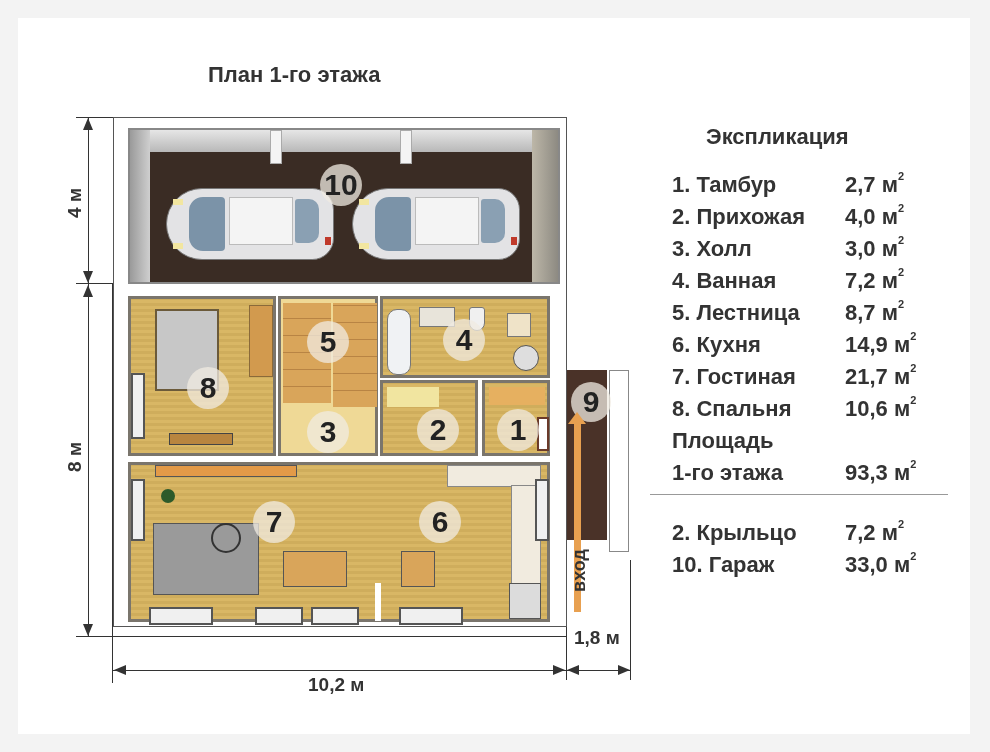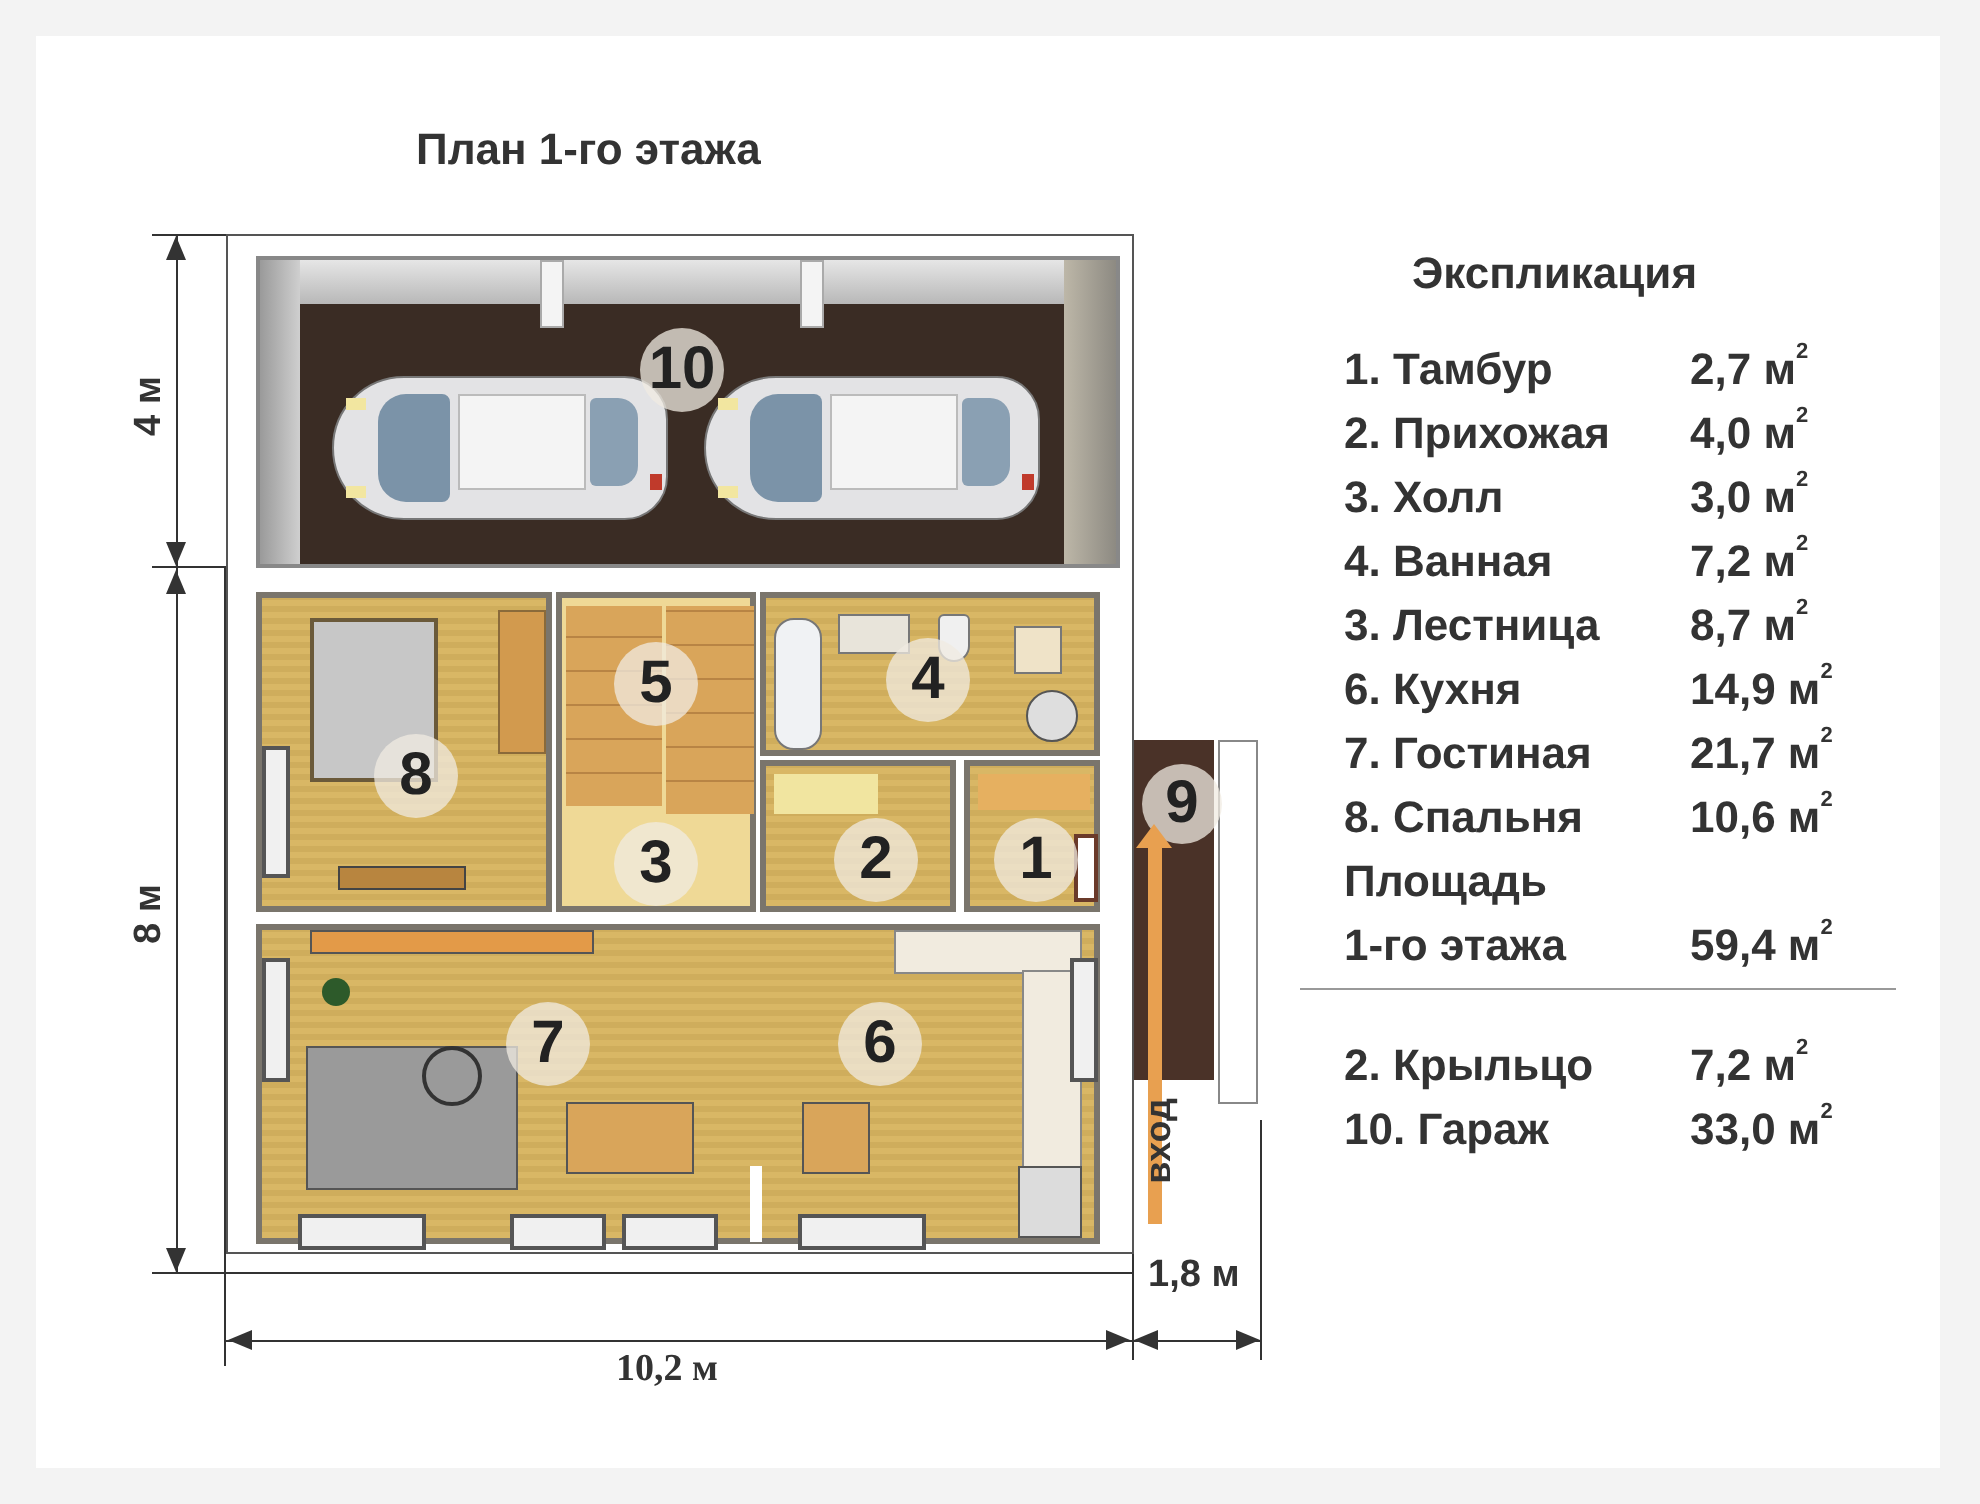--- a/index.html
+++ b/index.html
@@ -69,21 +69,21 @@
 <div class="dim-text vtext" style="left:60px;top:192px;">4 м</div>
 <div class="dim-text vtext" style="left:60px;top:446px;">8 м</div>
 
 <div class="dim-line" style="left:113px;top:670px;width:518px;height:1px;"></div>
 <div class="dim-line" style="left:566px;top:625px;width:1px;height:55px;"></div>
 <div class="dim-line" style="left:630px;top:560px;width:1px;height:120px;"></div>
 <div class="arrow-left" style="left:114px;top:665px;"></div>
 <div class="arrow-right" style="left:553px;top:665px;"></div>
 <div class="arrow-left" style="left:567px;top:665px;"></div>
 <div class="arrow-right" style="left:618px;top:665px;"></div>
-<div class="dim-text" style="left:308px;top:674px;font-family:Liberation Serif, serif;">10,2 м</div>
+<div class="dim-text" style="left:308px;top:674px;">10,2 м</div>
 <div class="dim-text" style="left:574px;top:627px;">1,8 м</div>
 
 <div class="house-outline"></div>
 
 <div class="garage">
   <div class="ceiling"></div>
   <div class="wall-l"></div>
   <div class="wall-r"></div>
   <div class="beam" style="left:140px;"></div>
   <div class="beam" style="left:270px;"></div>
@@ -184,41 +184,41 @@
     </div>
   <div class="row" style="top:116px;">
       <span class="name">3. Холл</span>
       <span class="val"><span>3,0 м</span><sup>2</sup></span>
     </div>
   <div class="row" style="top:148px;">
       <span class="name">4. Ванная</span>
       <span class="val"><span>7,2 м</span><sup>2</sup></span>
     </div>
   <div class="row" style="top:180px;">
-      <span class="name">3. Лестница</span>
+      <span class="name">5. Лестница</span>
       <span class="val"><span>8,7 м</span><sup>2</sup></span>
     </div>
   <div class="row" style="top:212px;">
       <span class="name">6. Кухня</span>
       <span class="val"><span>14,9 м</span><sup>2</sup></span>
     </div>
   <div class="row" style="top:244px;">
       <span class="name">7. Гостиная</span>
       <span class="val"><span>21,7 м</span><sup>2</sup></span>
     </div>
   <div class="row" style="top:276px;">
       <span class="name">8. Спальня</span>
       <span class="val"><span>10,6 м</span><sup>2</sup></span>
     </div>
   <div class="row" style="top:308px;">
       <span class="name">Площадь</span>
     </div>
   <div class="row" style="top:340px;">
       <span class="name">1-го этажа</span>
-      <span class="val"><span>59,4 м</span><sup>2</sup></span>
+      <span class="val"><span>93,3 м</span><sup>2</sup></span>
     </div>
 
   <div class="row" style="top:400px;">
       <span class="name">2. Крыльцо</span>
       <span class="val"><span>7,2 м</span><sup>2</sup></span>
     </div>
   <div class="row" style="top:432px;">
       <span class="name">10. Гараж</span>
       <span class="val"><span>33,0 м</span><sup>2</sup></span>
     </div>

